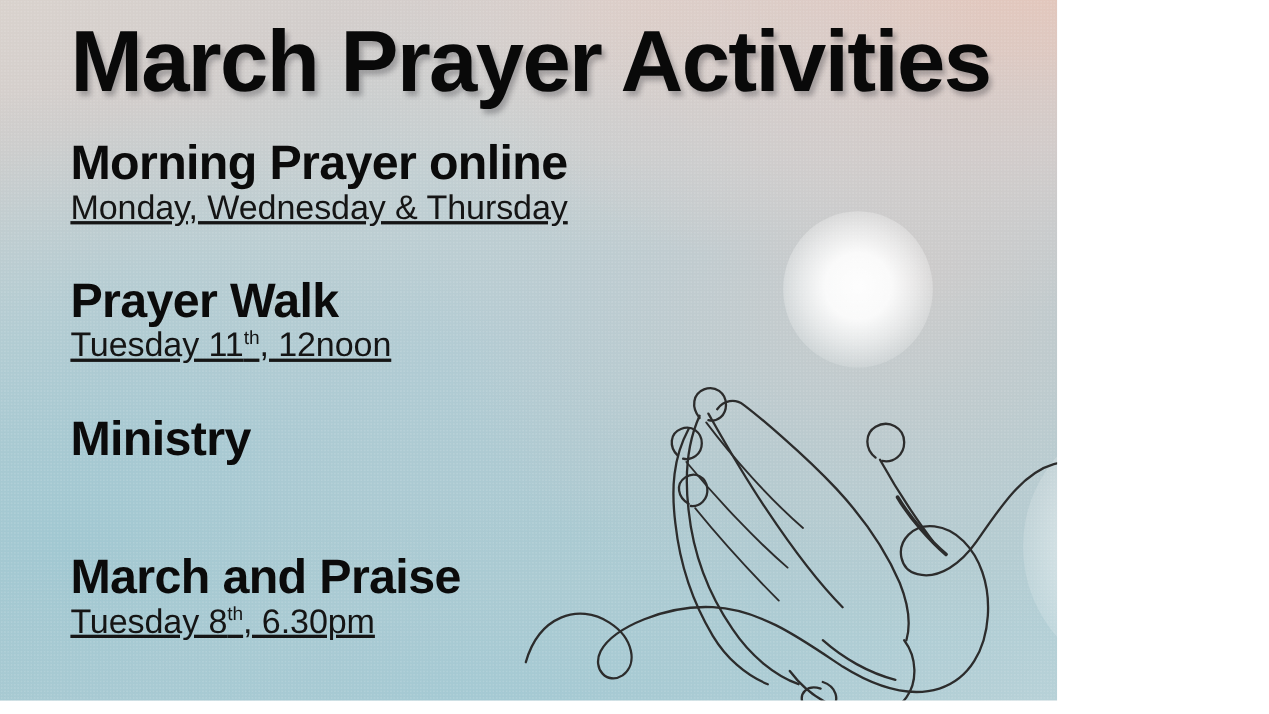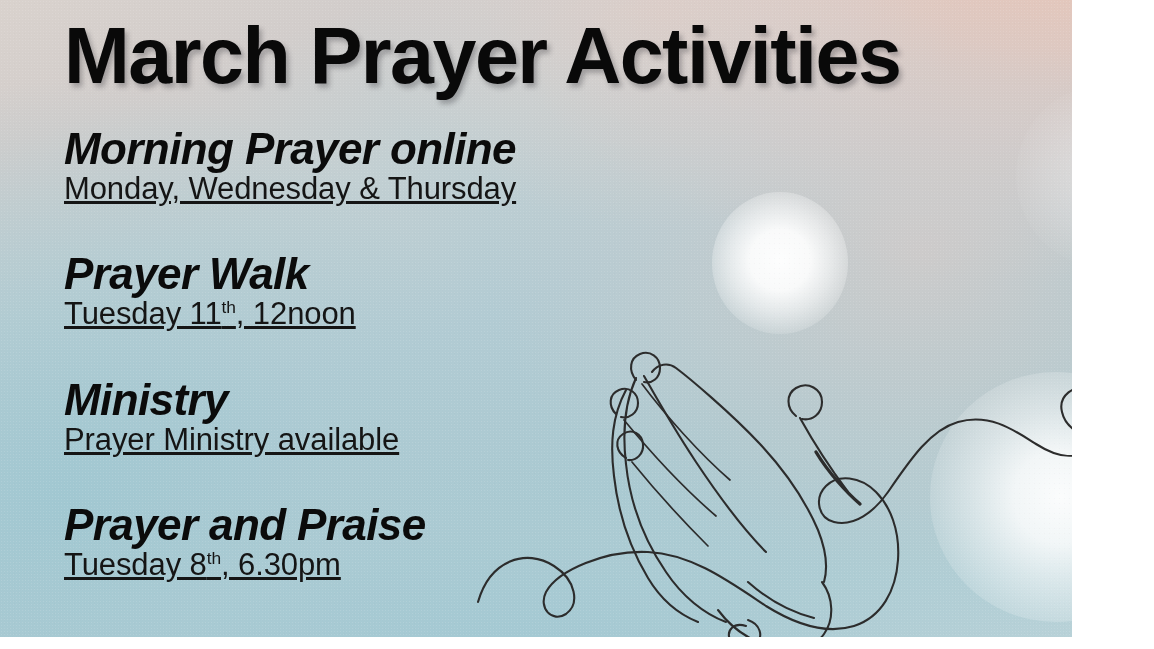--- a/index.html
+++ b/index.html
@@ -9,21 +9,21 @@
   }
   body {
     width: 1154px;
     height: 649px;
     overflow: hidden;
     font-family: "Liberation Sans", sans-serif;
   }
 
   #poster {
     position: relative;
-    width: 1072px;
+    width: 961px;
     height: 637px;
     overflow: hidden;
     background: #e5e5e5;
   }
 
   
   .bg-layer {
     position: absolute;
     inset: 0;
     pointer-events: none;
@@ -154,21 +154,20 @@
 
   .entry { position: absolute; left: 64px; }
   .entry-title {
     margin: 0;
     font-size: 44px;
     font-weight: 700;
     letter-spacing: -0.6px;
     color: #0b0b0b;
     line-height: 1.05;
     white-space: nowrap;
-    font-style: italic;
   }
   .entry-sub {
     margin: 0;
     font-size: 31px;
     font-weight: 400;
     letter-spacing: -0.1px;
     color: #151515;
     line-height: 1.12;
     white-space: nowrap;
     text-decoration: underline;
@@ -303,22 +302,21 @@
     <p class="entry-sub"><span>Monday, Wednesday &amp; Thursday</span><sup></sup><span></span></p>
   </div>
 
   <div class="entry e2">
     <p class="entry-title">Prayer Walk</p>
     <p class="entry-sub"><span>Tuesday 11</span><sup>th</sup><span>, 12noon</span></p>
   </div>
 
   <div class="entry e3">
     <p class="entry-title">Ministry</p>
-    <p class="entry-sub"><span>Prayer Ministry available</span><sup></sup><span></span></p>
   </div>
 
   <div class="entry e4">
-    <p class="entry-title">Prayer and Praise</p>
+    <p class="entry-title">March and Praise</p>
     <p class="entry-sub"><span>Tuesday 8</span><sup>th</sup><span>, 6.30pm</span></p>
   </div>
 
 </div>
 <div class="bottom-strip"></div>
 
 </body></html>

